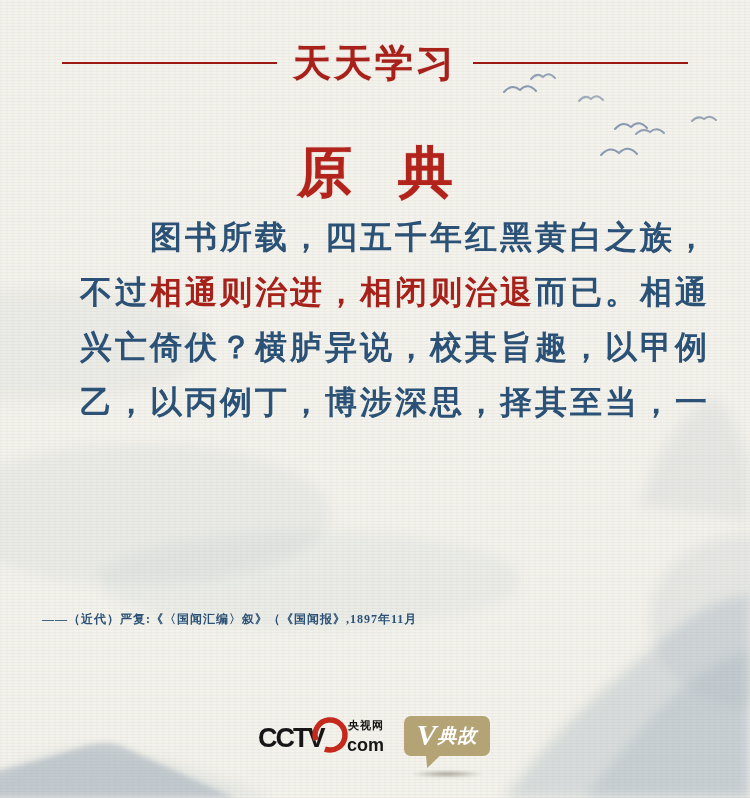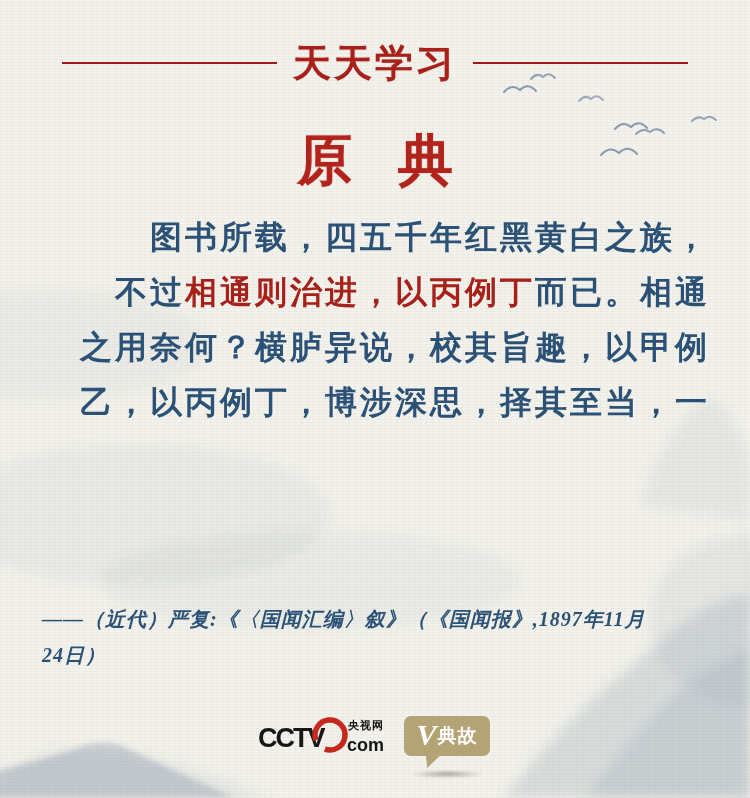--- a/index.html
+++ b/index.html
@@ -33,21 +33,21 @@
   }
   .rule{flex:1;height:2px;background:var(--rule-red);}
   .brand{
     color:var(--accent-red);
     font-size:38px;font-weight:bold;letter-spacing:3px;
     white-space:nowrap;text-shadow:0 0 1px rgba(168,32,26,.4);
   }
 
   
   .title{
-    position:absolute;top:124px;left:0;right:0;margin:0;
+    position:absolute;top:124px;left:0;right:0;margin:12px;
     text-align:center;
     color:#b2231c;
     font-size:55px;font-weight:bold;
     letter-spacing:46px;padding-left:46px;
     text-shadow:0 0 1px rgba(178,35,28,.5);
   }
 
   
   .body{
     position:absolute;top:210px;left:42px;right:40px;text-align:right;
@@ -61,43 +61,42 @@
   }
   .line .hl{color:var(--highlight-red);}
   .line.indent{text-indent:2em;}
 
   
   .attr{
     position:absolute;top:601px;left:42px;right:40px;
     color:var(--text-blue);
   }
   .attr-line{
-    font-size:20px;font-weight:bold;line-height:36px;letter-spacing:1px;
+    font-size:12px;font-weight:bold;line-height:36px;letter-spacing:1px;
     white-space:nowrap;
-    font-style:italic;
   }
 
   
   .footer{
     position:absolute;top:713px;left:0;right:0;
     display:flex;justify-content:center;align-items:flex-start;gap:12px;
   }
   .cctv{display:block;}
   .cctv-word{font-family:"Liberation Sans",sans-serif;font-weight:900;font-size:27px;fill:#161616;letter-spacing:-2px;}
   .cctv-com{font-family:"Liberation Sans",sans-serif;font-weight:900;font-size:18px;fill:#161616;}
   .cctv-site{font-family:"Liberation Sans",sans-serif;font-weight:bold;font-size:11px;fill:#161616;letter-spacing:1px;}
   .badge-wrap{position:relative;margin-top:3px;width:88px;height:62px;}
   .badge{
     position:absolute;left:0;top:0;width:86px;height:40px;
     background:var(--badge-tan);border-radius:7px;
     display:flex;align-items:center;justify-content:center;gap:1px;
     color:#ffffff;
   }
   .badge-v{font-size:30px;font-style:italic;font-weight:bold;line-height:1;transform:translateY(-1px);}
-  .badge-label{font-size:19px;font-weight:bold;letter-spacing:1px;}
+  .badge-label{font-size:19px;font-weight:bold;letter-spacing:1px;font-style:italic;}
   .badge-tail{
     position:absolute;left:20px;top:38px;width:0;height:0;
     border-left:5px solid transparent;border-right:11px solid transparent;
     border-top:14px solid var(--badge-tan);
     transform:skewX(-14deg);
   }
   .badge-shadow{
     position:absolute;left:6px;top:54px;width:74px;height:8px;
     background:radial-gradient(closest-side, rgba(80,75,60,.45), rgba(80,75,60,0));
     filter:blur(1px);
@@ -146,28 +145,27 @@
   <div class="header">
     <div class="rule"></div>
     <div class="brand">天天学习</div>
     <div class="rule"></div>
   </div>
 
   <h1 class="title">原典</h1>
 
   <div class="body">
     <div class="line indent"><span>图书所载，四五千年红黑黄白之族，</span></div>
-    <div class="line"><span>不过</span><span class="hl">相通则治进，以丙例丁</span><span>而已。相通</span></div>
-    <div class="line"><span>之用奈何？横胪异说，校其旨趣，以甲例</span></div>
+    <div class="line"><span>不过</span><span class="hl">相通则治进，相闭则治退</span><span>而已。相通</span></div>
+    <div class="line"><span>兴亡倚伏？横胪异说，校其旨趣，以甲例</span></div>
     <div class="line"><span>乙，以丙例丁，博涉深思，择其至当，一</span></div>
   </div>
 
   <div class="attr">
     <div class="attr-line">——（近代）严复:《〈国闻汇编〉叙》（《国闻报》,1897年11月</div>
-    <div class="attr-line">24日）</div>
   </div>
 
   <div class="footer">
     <svg class="cctv" viewBox="0 0 134 52" width="134" height="52">
       <text class="cctv-word" x="0" y="34">CCTV</text>
       <path d="M 57.9,27.1 A 15,15 0 1 1 66.9,36.1" fill="none" stroke="#c5291c" stroke-width="5.5"></path>
       <text class="cctv-site" x="90" y="16">央视网</text>
       <text class="cctv-com" x="89" y="38">com</text>
     </svg>
 

